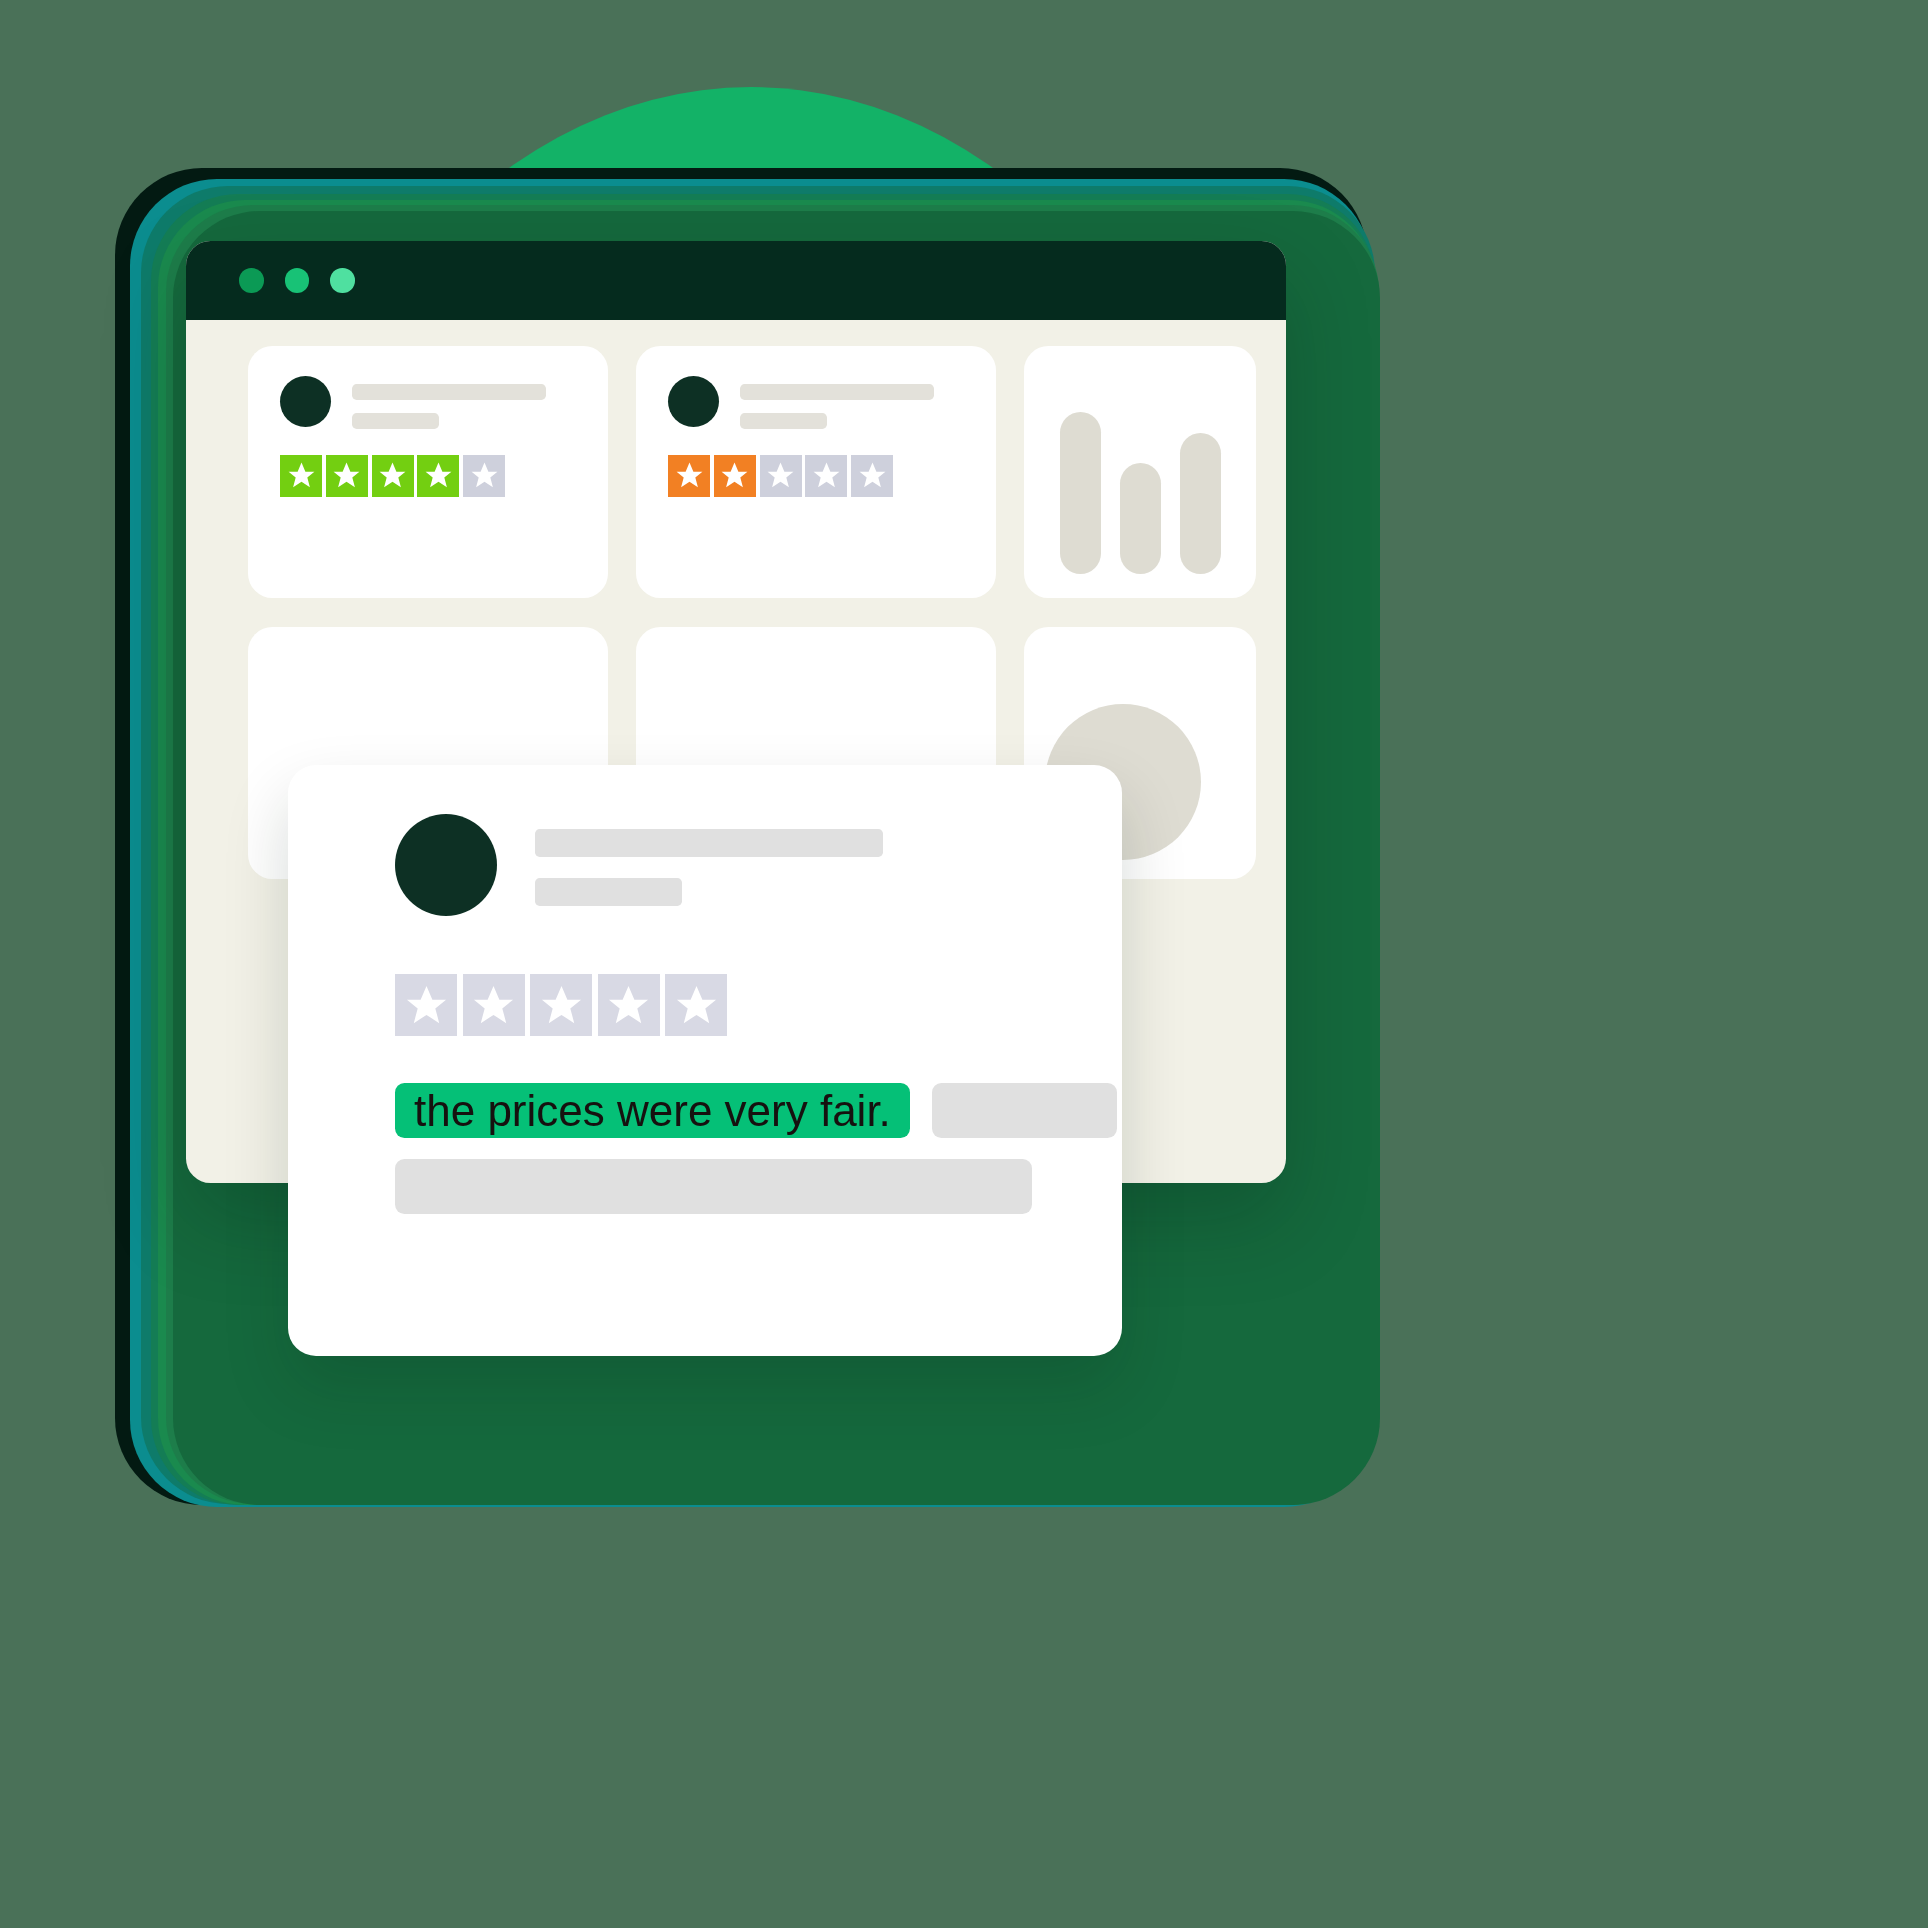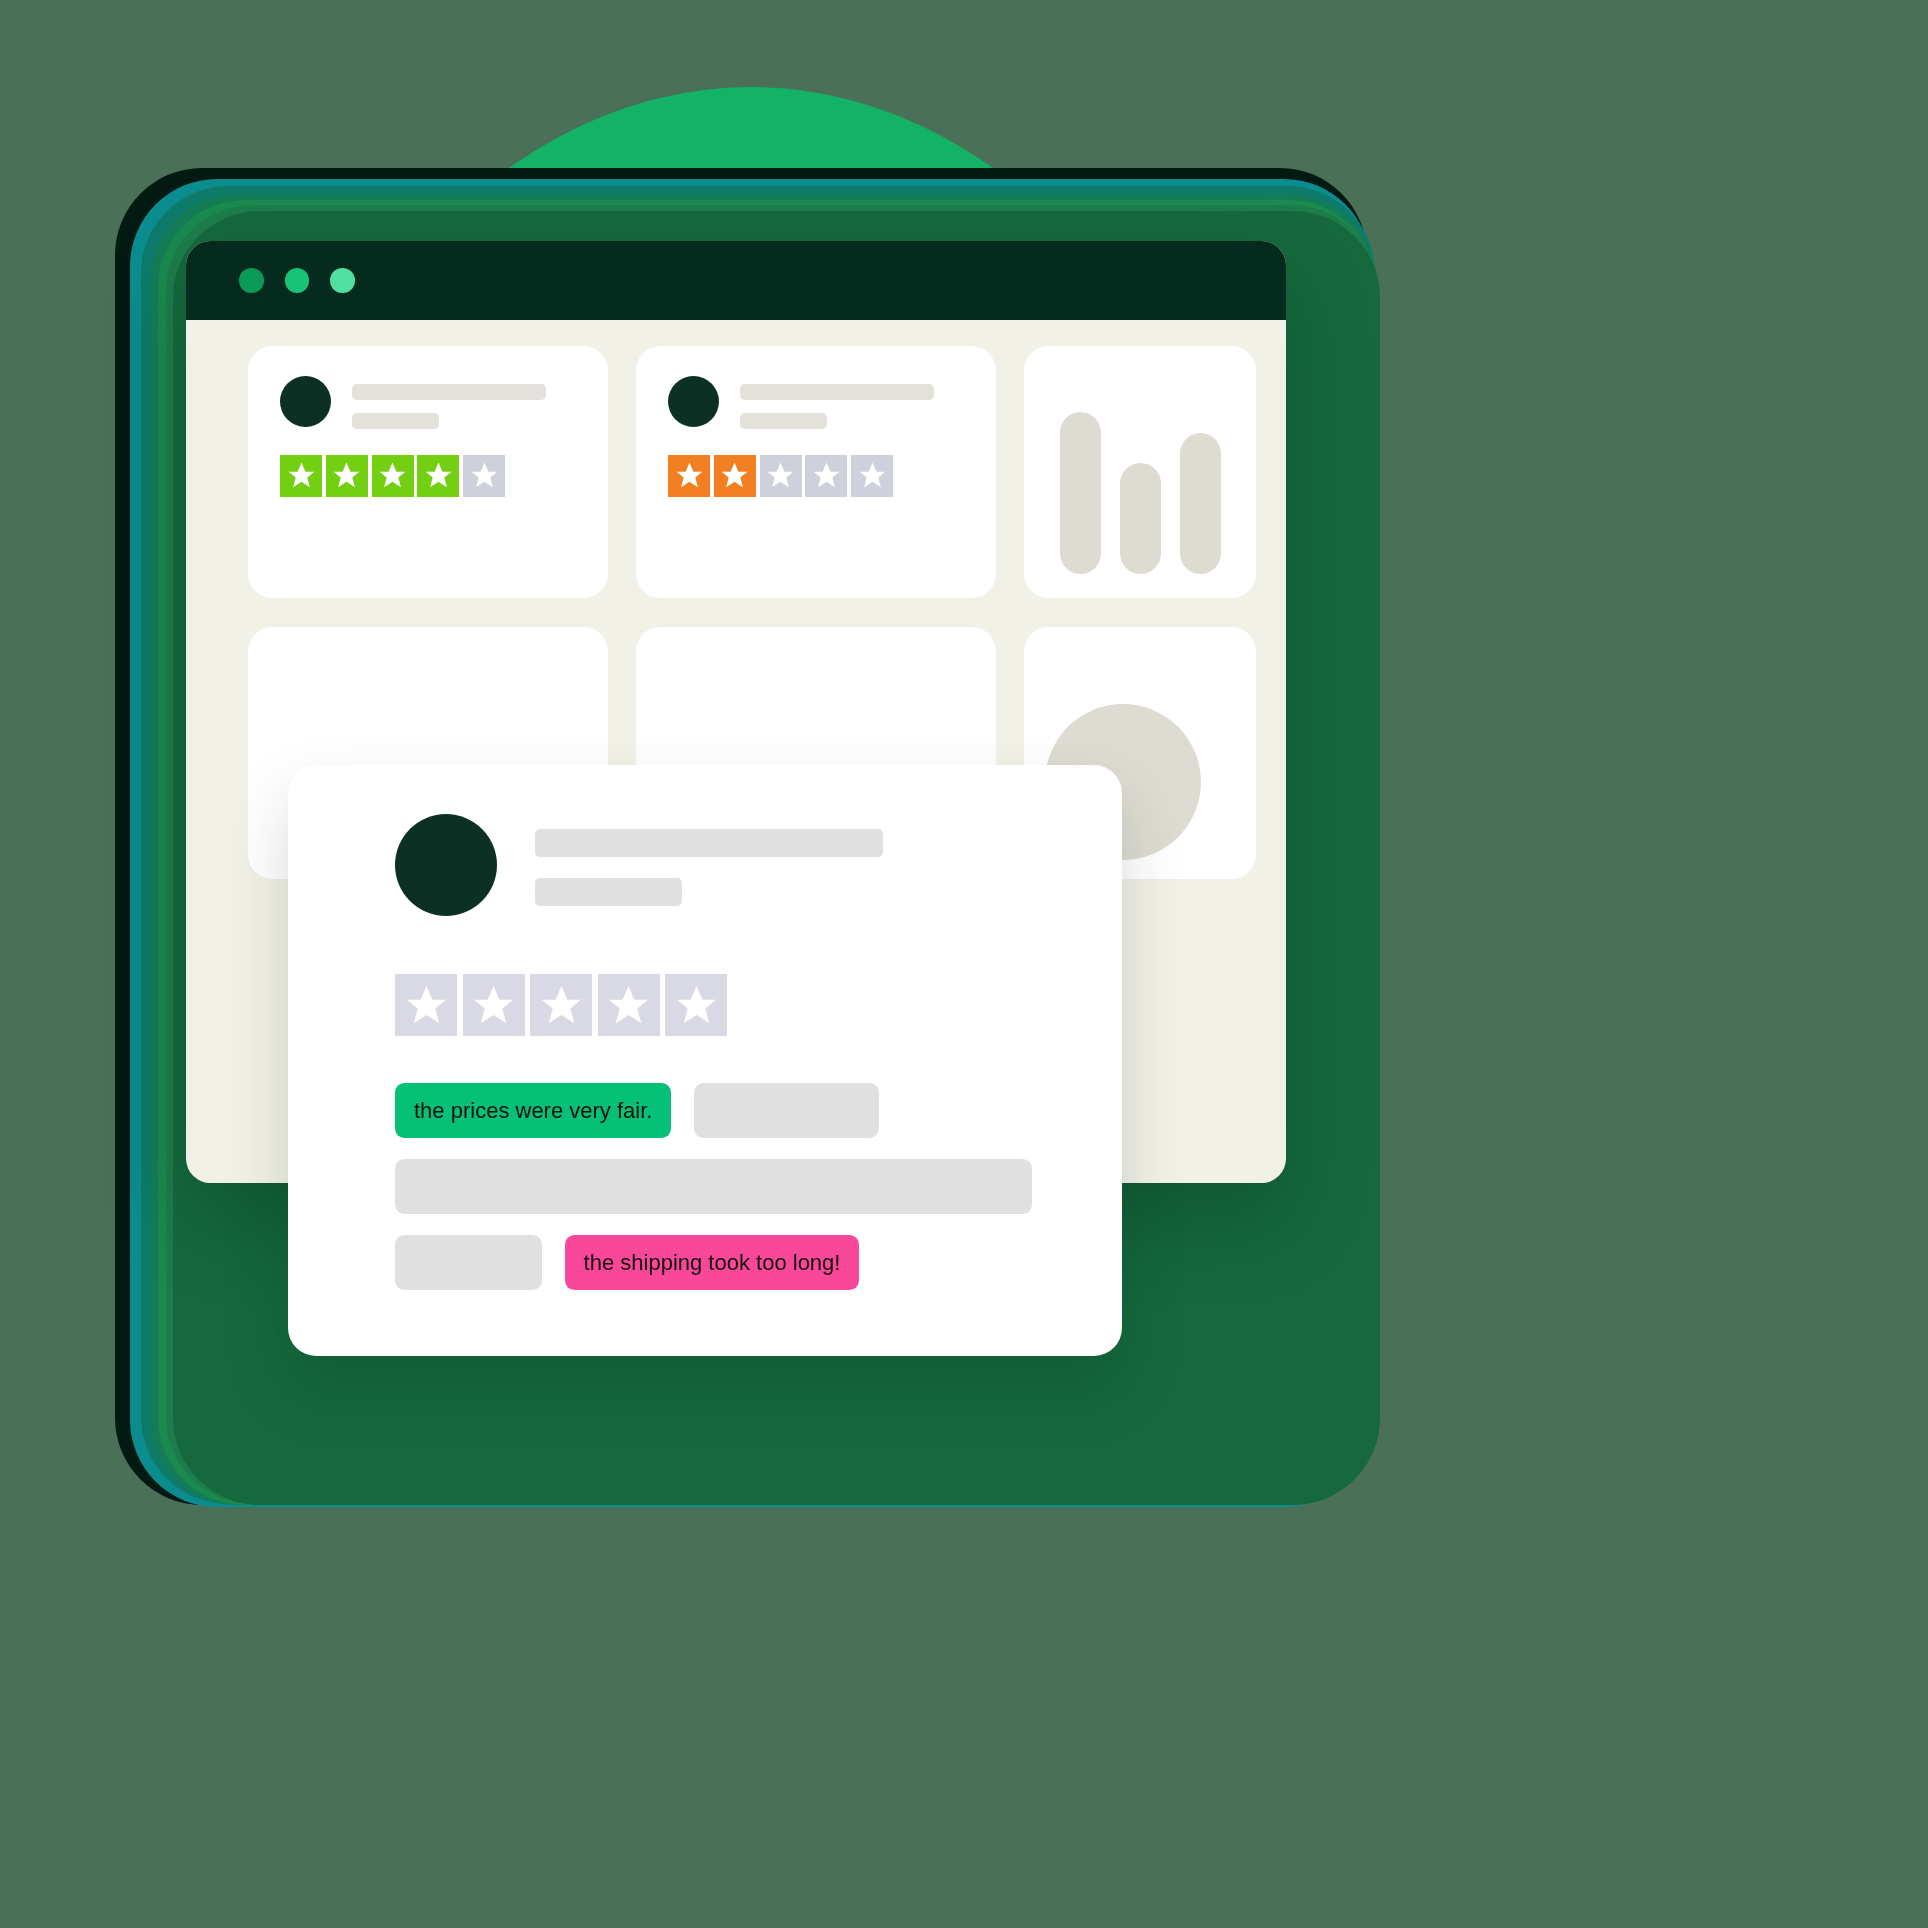--- a/index.html
+++ b/index.html
@@ -151,21 +151,21 @@
   .fc-star-box svg{width:47px;height:47px;display:block;}
 
   .fc-rows{padding:0 0 0 107px;margin-top:47px;display:flex;flex-direction:column;gap:21px;}
   .fc-row{display:flex;align-items:center;gap:22.6px;}
   .chip{
     border-radius:9.4px;
     height:55px;
     display:flex;align-items:center;
     padding:0 19px;
     box-sizing:border-box;
-    font-size:22px;
+    font-size:44px;
     color:#16110f;
     white-space:nowrap;
   }
   .chip.green{background:#05c077;}
   .chip.pink{background:#f9479a;}
   .blank{background:#e0e0e0;border-radius:9.4px;height:55px;}
 
   
   .glasses{position:absolute;left:50%;top:52%;transform:translate(-50%,-50%);width:115px;height:81px;}
 </style>
@@ -327,22 +327,18 @@
     </div>
 
     <div class="fc-rows">
       <div class="fc-row">
         <div class="chip green">the prices were very fair.</div>
         <div class="blank" style="width:185px"></div>
       </div>
       <div class="fc-row">
         <div class="blank" style="width:637px"></div>
       </div>
-      <div class="fc-row">
-        <div class="blank" style="width:147px"></div>
-        <div class="chip pink">the shipping took too long!</div>
-      </div>
     </div>
 
   </div>
 
 </div>
 
 
 </body></html>

